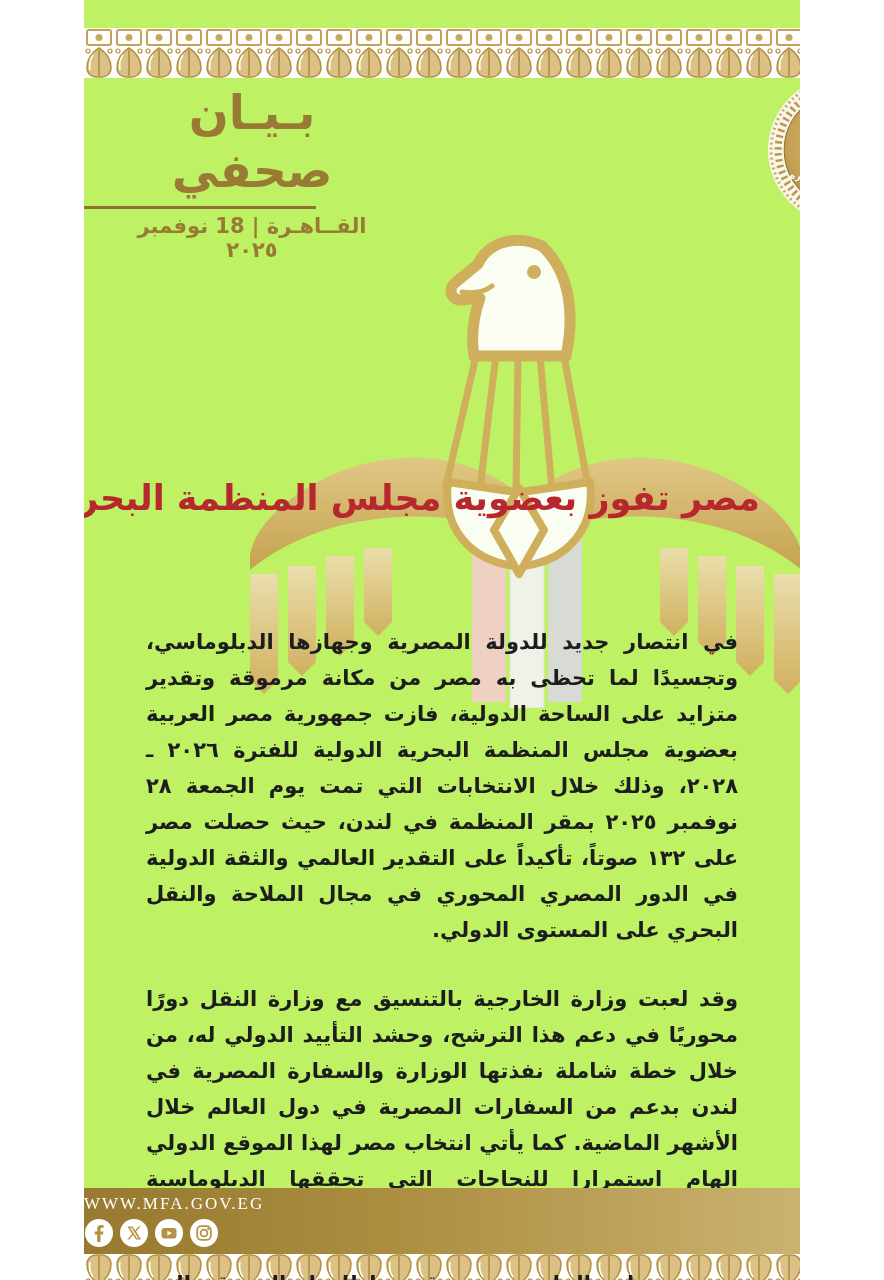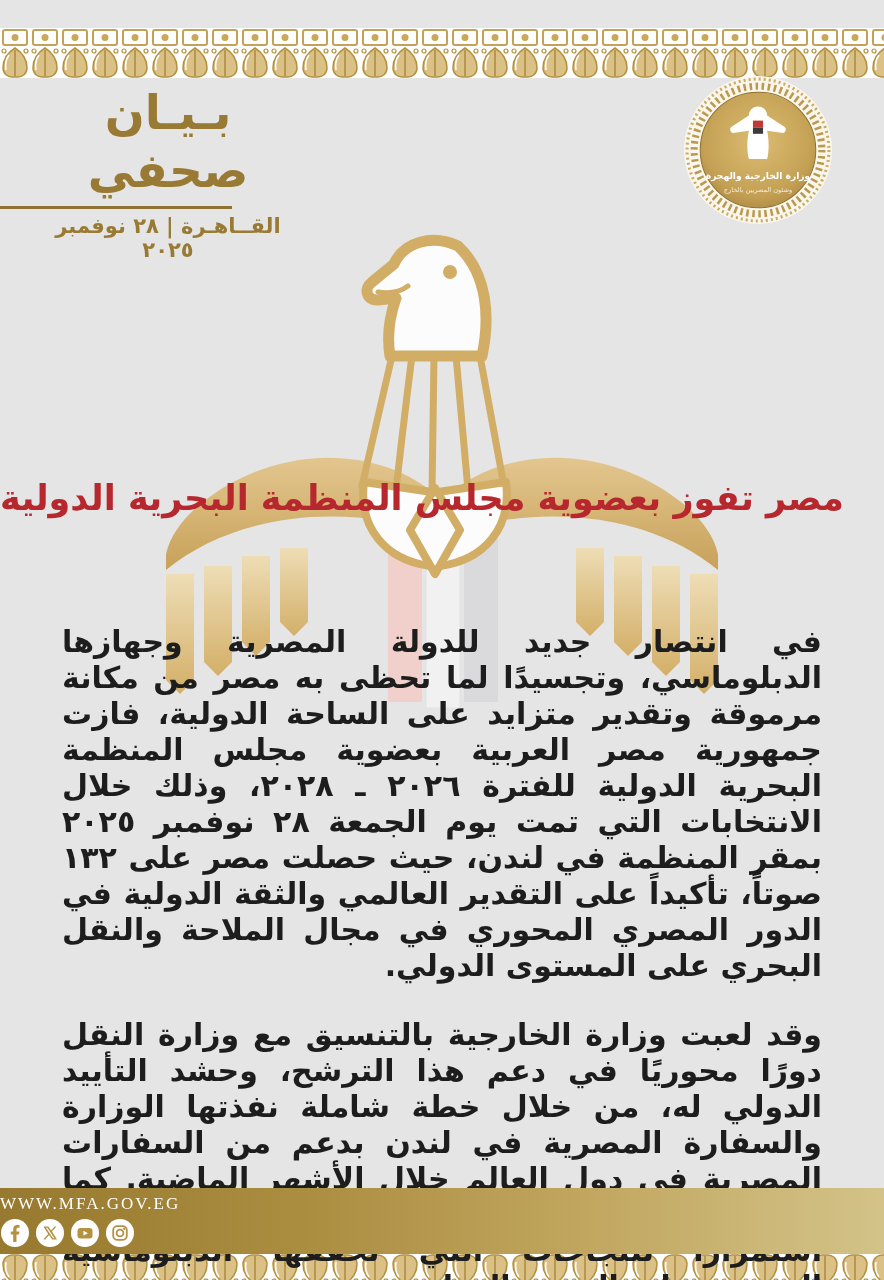--- a/index.html
+++ b/index.html
@@ -1,17 +1,17 @@
 <!DOCTYPE html>
 <html lang="ar"><head>
 <meta charset="utf-8">
 <style>
   html,body{margin:0;padding:0;}
   body{background:#ffffff;font-family:"DejaVu Sans",sans-serif;}
-  .page{position:relative;width:884px;height:1280px;background:#e5e5e5;overflow:hidden;margin:0 auto;}
+  .page{position:relative;width:716px;height:1280px;background:#bef264;overflow:hidden;margin:0 auto;}
 
   
   .border-top{position:absolute;left:0;top:28px;width:884px;height:50px;}
   .border-bottom{position:absolute;left:0;top:1254px;width:884px;height:50px;transform:scaleY(-1);}
 
   
   .header-block{position:absolute;left:28px;top:84px;width:280px;text-align:center;direction:rtl;}
   .press-title{margin:0;font-size:47px;line-height:58px;font-weight:bold;color:#997a35;letter-spacing:0;}
   .dateline{margin-top:14px;font-size:21px;font-weight:bold;color:#997a35;}
   .gold-rule{position:absolute;left:0;top:206px;width:232px;height:3px;background:#8d7233;}
@@ -19,21 +19,21 @@
 
   
   .eagle{position:absolute;left:142px;top:230px;width:600px;height:478px;z-index:0;}
 
   
   .headline{position:absolute;left:40px;right:40px;top:470px;z-index:2;text-align:left;direction:rtl;color:#b7282e;font-weight:bold;margin:0;}
   .headline span{display:block;font-size:35px;line-height:57px;white-space:nowrap;}
 
   
   .main-text{position:absolute;left:62px;right:62px;top:624px;z-index:2;direction:rtl;text-align:justify;color:#1d1d1d;}
-  .main-text p{margin:0 0 33px 0;font-size:30px;line-height:36px;font-weight:bold;}
+  .main-text p{margin:0 0 33px 0;font-size:21px;line-height:36px;font-weight:bold;}
 
   
   .footer-band{position:absolute;left:0;top:1188px;width:884px;height:66px;z-index:3;
     background:linear-gradient(90deg,#97792f 0%,#ac8e41 35%,#c0a55e 65%,#d3c388 100%);
     display:flex;flex-direction:column;align-items:flex-start;justify-content:center;}
   .website{font-family:"Liberation Serif","DejaVu Serif",serif;font-size:17px;letter-spacing:2px;color:#ffffff;margin-bottom:4px;}
   .social-row{display:flex;gap:5px;}
   .social-row svg{width:30px;height:30px;display:block;cursor:pointer;}
 </style>
 </head>
@@ -52,21 +52,21 @@
         <path d="M9 27 C 6 31 5 36 6 42" stroke="#ffffff" stroke-width="1.5" fill="none"></path>
         <circle cx="4" cy="23" r="2" fill="none" stroke="#b3913f" stroke-width="1.2"></circle>
         <circle cx="26" cy="23" r="2" fill="none" stroke="#b3913f" stroke-width="1.2"></circle>
       </pattern>
     </defs>
     <rect width="884" height="50" fill="url(#bt)"></rect>
   </svg>
 
   <div class="header-block">
     <h1 class="press-title">بـيـان صحفي</h1>
-    <div class="dateline">القــاهـرة | ٢٨ نوفمبر ٢٠٢٥</div>
+    <div class="dateline">القــاهـرة | 18 نوفمبر ٢٠٢٥</div>
   </div>
   <div class="gold-rule"></div>
 
   <svg class="seal" viewBox="0 0 150 150">
     <defs>
       <radialGradient id="sg" cx="0.5" cy="0.42" r="0.68">
         <stop offset="0" stop-color="#dcbd72"></stop>
         <stop offset="0.7" stop-color="#c3a054"></stop>
         <stop offset="1" stop-color="#a5823c"></stop>
       </radialGradient>

